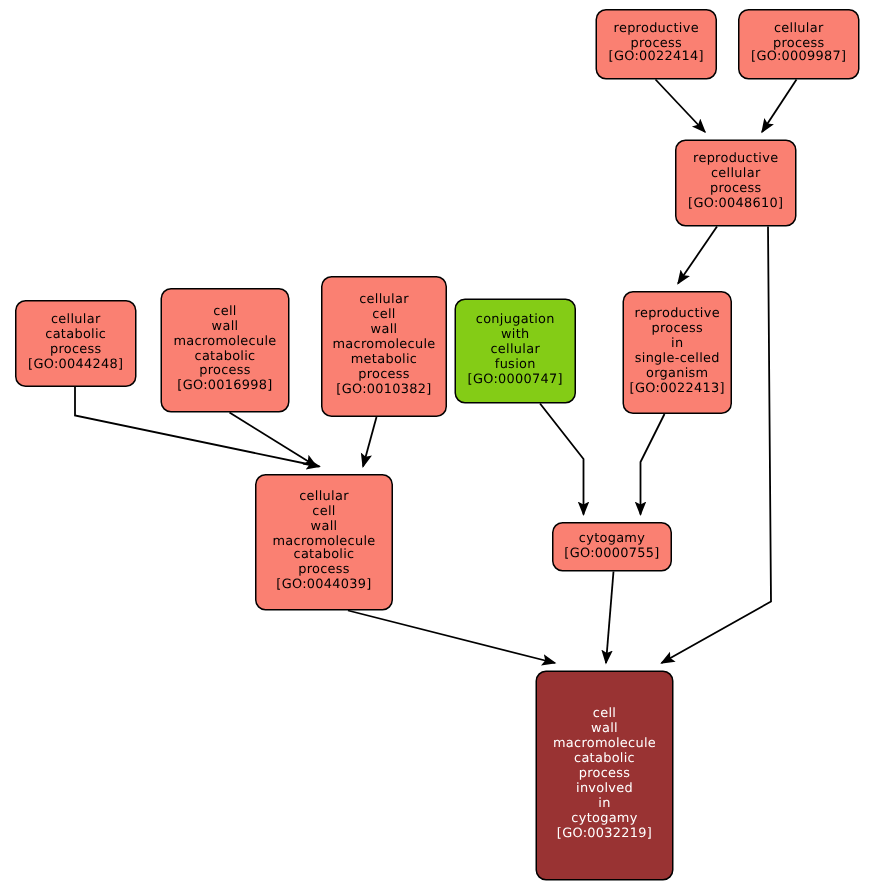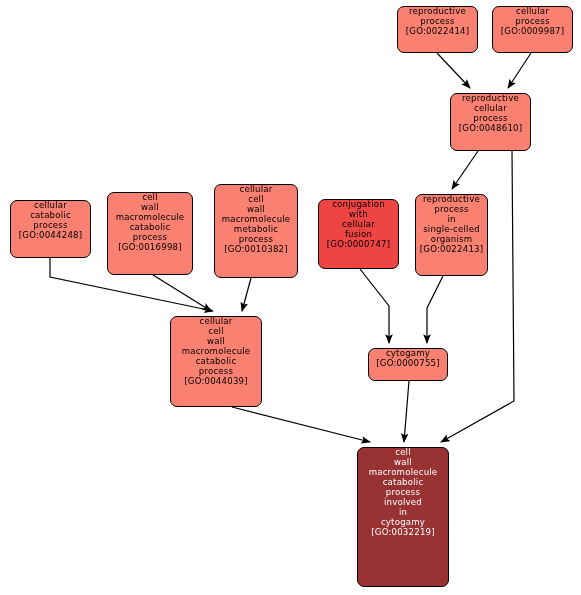--- a/index.html
+++ b/index.html
@@ -21,20 +21,21 @@
     top: 0;
     width: 581px;
     height: 595px;
   }
   .go-node {
     position: absolute;
     box-sizing: border-box;
     border: 1px solid #000000;
     border-radius: 7px;
     display: flex;
+    align-items: center;
     justify-content: center;
     text-align: center;
     line-height: 1.16;
     letter-spacing: 0.2px;
     white-space: pre-line;
     overflow: hidden;
     z-index: 5;
   }
   .go-node.pink {
     background: #fa8072;
@@ -97,21 +98,21 @@
 catabolic
 process
 [GO:0016998]</span></div>
       <div class="go-node pink" style="left: 214px; top: 184px; width: 84px; height: 94px; font-size: 8.6px; background: rgb(250, 128, 114); color: rgb(0, 0, 0); border-color: rgb(0, 0, 0);"><span class="node-label">cellular
 cell
 wall
 macromolecule
 metabolic
 process
 [GO:0010382]</span></div>
-      <div class="go-node pink" style="left: 318px; top: 199px; width: 81px; height: 70px; font-size: 8.6px; background: #ef4444; color: rgb(0, 0, 0); border-color: rgb(0, 0, 0);"><span class="node-label">conjugation
+      <div class="go-node pink" style="left: 303px; top: 199px; width: 81px; height: 70px; font-size: 8.6px; background: #84cc16; color: rgb(0, 0, 0); border-color: rgb(0, 0, 0);"><span class="node-label">conjugation
 with
 cellular
 fusion
 [GO:0000747]</span></div>
       <div class="go-node pink" style="left: 415px; top: 194px; width: 73px; height: 82px; font-size: 8.6px; background: rgb(250, 128, 114); color: rgb(0, 0, 0); border-color: rgb(0, 0, 0);"><span class="node-label">reproductive
 process
 in
 single-celled
 organism
 [GO:0022413]</span></div>

